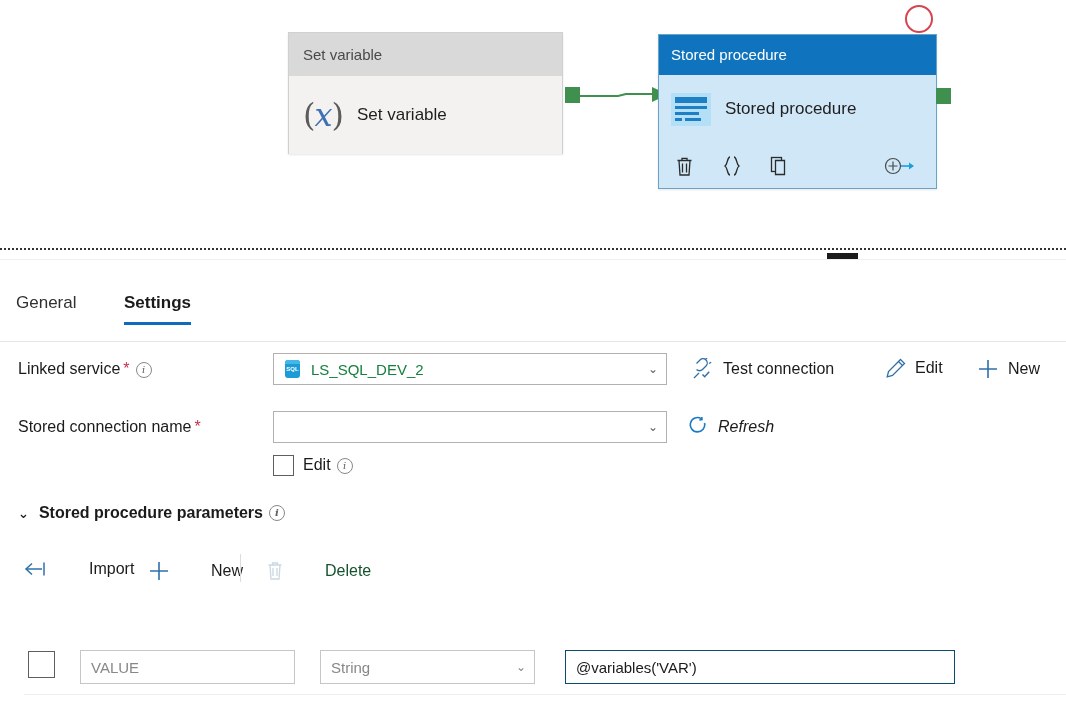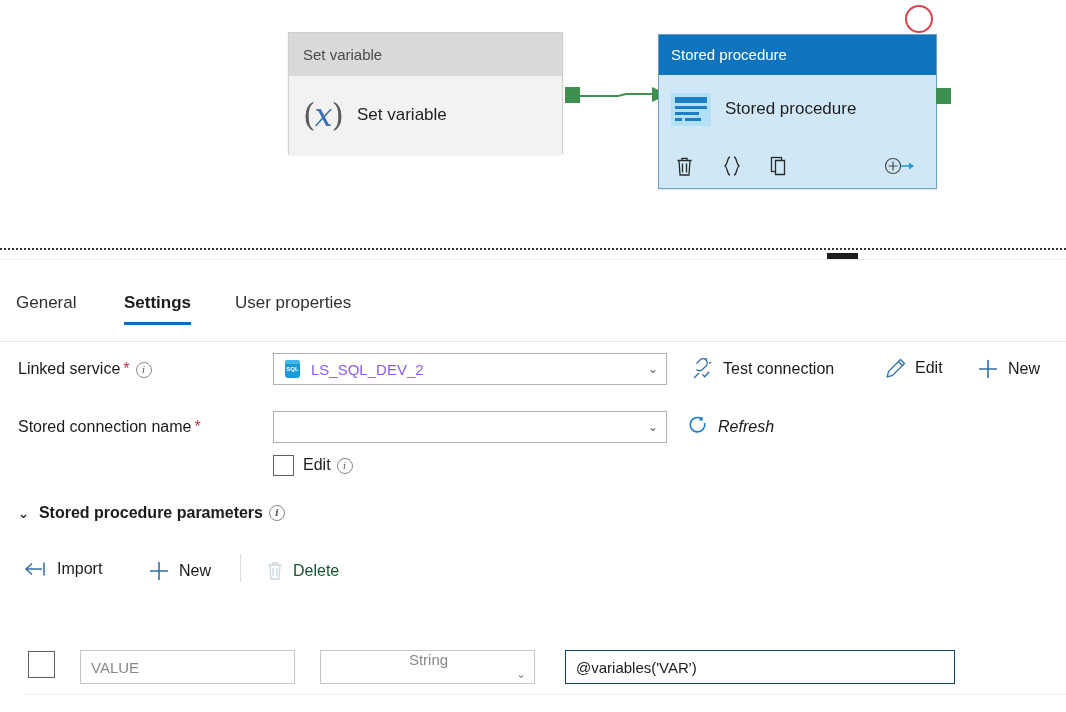--- a/index.html
+++ b/index.html
@@ -78,21 +78,21 @@
   
   .lbl{position:absolute;font-size:16px;color:#1b1b1b;white-space:nowrap;}
   .req{color:#c4314b;margin-left:3px;}
   .info{display:inline-block;width:14px;height:14px;border:1px solid #8a8886;border-radius:50%;
     font-size:10px;line-height:13px;text-align:center;color:#605e5c;margin-left:6px;
     vertical-align:1px;font-family:"DejaVu Serif","Liberation Serif",serif;font-style:italic;}
 
   .combo{position:absolute;box-sizing:border-box;border:1px solid #b3b0ad;background:#fff;
     height:32px;display:flex;align-items:center;padding:0 8px 0 10px;font-size:15px;cursor:pointer;}
   .combo .chev{margin-left:auto;color:#5f5f5f;font-size:12px;line-height:1;}
-  .combo .txt{color:#8b5cf6;overflow:hidden;white-space:nowrap;}
+  .combo .txt{color:#15803d;overflow:hidden;white-space:nowrap;}
   .combo .txt.ph{color:#8a8886;}
 
   .sqlicon{width:17px;height:18px;margin-right:10px;flex:0 0 auto;position:relative;}
   .sqlicon .cyl{position:absolute;left:1px;top:0;width:15px;height:18px;background:#1d9bd7;border-radius:3px;}
   .sqlicon .cap{position:absolute;left:1px;top:0;width:15px;height:4px;background:#43b7e8;border-radius:3px 3px 0 0;}
   .sqlicon .tx{position:absolute;left:0;top:5px;width:17px;text-align:center;color:#fff;
     font-size:6px;line-height:8px;font-weight:bold;}
 
   .action{position:absolute;display:flex;align-items:center;cursor:pointer;font-size:16px;color:#1b1b1b;}
   .action .gl{margin-right:9px;line-height:0;display:block;}
@@ -100,38 +100,38 @@
   
   .cbox{position:absolute;width:21px;height:21px;border:1px solid #605e5c;background:#fff;
     box-sizing:border-box;cursor:pointer;}
 
   
   #params-head{position:absolute;left:18px;top:244px;font-size:16px;font-weight:bold;color:#1b1b1b;
     display:flex;align-items:center;cursor:pointer;}
   #params-head .caret{margin-right:10px;color:#1b1b1b;font-size:13px;line-height:1;}
 
   
-  .cmd{position:absolute;top:300px;display:flex;align-items:center;font-size:16px;color:#1b1b1b;cursor:pointer;}
+  .cmd{position:absolute;top:300px;display:flex;align-items:center;font-size:16px;color:#1b1b1b;cursor:pointer;gap:32px;}
   .cmd .gl{margin-right:9px;line-height:0;display:block;}
   .cmd.disabled{color:#14532d;cursor:default;}
   #cmd-sep{position:absolute;left:240px;top:294px;width:1px;height:28px;background:#dcdcdc;}
 
   
   #tbl-head{position:absolute;left:0;top:340px;width:1066px;height:40px;}
   .th{position:absolute;top:11px;font-size:15px;font-weight:bold;color:#1b1b1b;}
   #tbl-head-line{position:absolute;left:24px;top:39px;width:1042px;height:1px;background:#efefef;}
   #row1{position:absolute;left:0;top:381px;width:1066px;height:54px;}
   #row1-line{position:absolute;left:24px;top:53px;width:1042px;height:1px;background:#efefef;}
 
   .cell-input{position:absolute;box-sizing:border-box;height:34px;border:1px solid #c8c6c4;
     background:#fff;font-size:15px;color:#8a8886;display:flex;align-items:center;padding:0 10px;}
   .cell-input.focus{border:1px solid #0c4a6e;color:#1b1b1b;}
   .cell-combo{position:absolute;box-sizing:border-box;height:34px;border:1px solid #c8c6c4;
     background:#fff;font-size:15px;color:#8a8886;display:flex;align-items:center;
-    padding:0 8px 0 10px;cursor:pointer;flex-direction:column;}
+    padding:0 8px 0 10px;cursor:pointer;}
   .cell-combo .chev{margin-left:auto;color:#8a8886;font-size:12px;line-height:1;}
 
   
   #hl-box{position:absolute;left:72px;top:639px;width:663px;height:67px;
     border:5px solid #2aa council;box-sizing:border-box;}
 </style>
 </head>
 <body>
 
 <div id="canvas">
@@ -199,21 +199,20 @@
 
 <div id="splitter"></div>
 <div id="drag-handle"></div>
 <div id="panel-top-line"></div>
 
 <div id="panel">
 
   <div id="tabs">
     <div class="tab" id="tab-general">General</div>
     <div class="tab sel" id="tab-settings">Settings</div>
-    <div class="tab" id="tab-userprops">User properties</div>
     <div id="tabs-underline"></div>
   </div>
 
   <div class="lbl" style="left:18px;top:100px;">
     <span>Linked service</span><span class="req">*</span><span class="info">i</span>
   </div>
 
   <div class="combo" style="left:273px;top:93px;width:394px;">
     <span class="sqlicon">
       <span class="cyl"></span>

